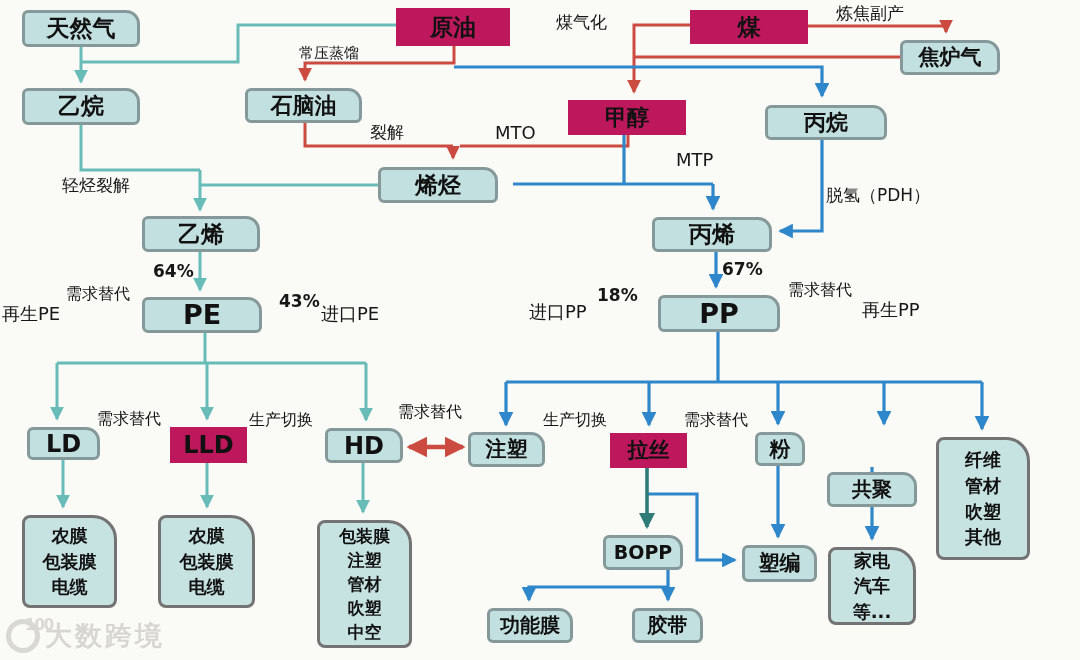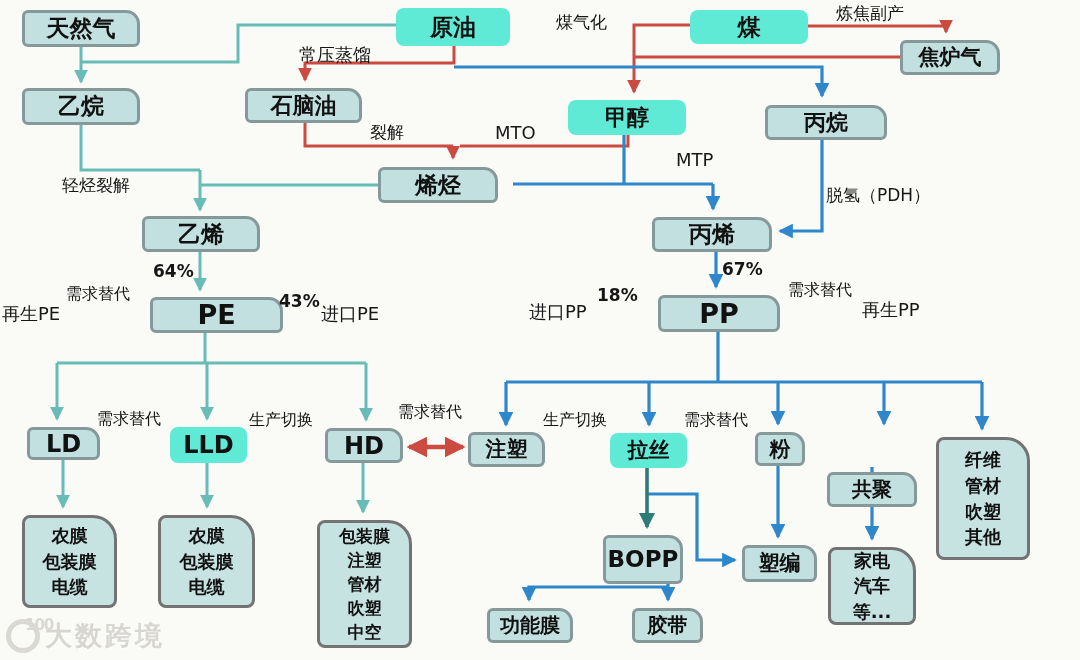--- a/index.html
+++ b/index.html
@@ -9,21 +9,21 @@
     font-family:"DejaVu Sans","Liberation Sans",sans-serif;
   }
   #edge-layer{position:absolute;left:0;top:0;width:1080px;height:660px;}
   .node{
     position:absolute;display:flex;align-items:center;justify-content:center;
     text-align:center;color:#111;font-weight:600;box-sizing:border-box;
     white-space:pre-line;line-height:1.25;z-index:2;
   }
   .node.teal{background:#c2e0df;border:3px solid #86999a;border-radius:6px 14px 6px 6px;}
   .node.tall{background:#c6e2e1;border:3px solid #737373;border-radius:8px 24px 8px 8px;line-height:1.42;}
-  .node.orange{background:#5eead4;border:none;border-radius:8px;}
+  .node.orange{background:#be185d;border:none;border-radius:0;}
   .node.bold{font-weight:700;}
   .edge-label{
     position:absolute;color:#161616;white-space:nowrap;z-index:3;line-height:1.1;
   }
   .edge-label.bold{font-weight:700;}
   .watermark{
     position:absolute;left:6px;top:618px;display:flex;align-items:center;gap:5px;
     color:#d7d6d1;font-weight:700;z-index:4;user-select:none;
   }
   .wm-logo{
@@ -108,21 +108,21 @@
     <div class="node teal" style="left: 22px; top: 88px; width: 118px; height: 37px; font-size: 23px;">乙烷</div>
     <div class="node orange" style="left: 396px; top: 8px; width: 114px; height: 38px; font-size: 23px;">原油</div>
     <div class="node teal" style="left: 245px; top: 88px; width: 117px; height: 35px; font-size: 22px;">石脑油</div>
     <div class="node orange" style="left: 690px; top: 10px; width: 118px; height: 34px; font-size: 23px;">煤</div>
     <div class="node orange" style="left: 568px; top: 100px; width: 118px; height: 35px; font-size: 22px;">甲醇</div>
     <div class="node teal" style="left: 900px; top: 40px; width: 100px; height: 35px; font-size: 21px;">焦炉气</div>
     <div class="node teal" style="left: 765px; top: 105px; width: 122px; height: 35px; font-size: 22px;">丙烷</div>
     <div class="node teal" style="left: 378px; top: 167px; width: 120px; height: 36px; font-size: 23px;">烯烃</div>
     <div class="node teal" style="left: 142px; top: 216px; width: 118px; height: 36px; font-size: 23px;">乙烯</div>
     <div class="node teal" style="left: 652px; top: 217px; width: 120px; height: 35px; font-size: 23px;">丙烯</div>
-    <div class="node teal bold" style="left: 150px; top: 297px; width: 133px; height: 36px; font-size: 27px;">PE</div>
+    <div class="node teal bold" style="left: 142px; top: 297px; width: 120px; height: 36px; font-size: 27px;">PE</div>
     <div class="node teal bold" style="left: 658px; top: 295px; width: 122px; height: 37px; font-size: 27px;">PP</div>
     <div class="node teal bold" style="left: 27px; top: 427px; width: 73px; height: 33px; font-size: 24px;">LD</div>
     <div class="node orange bold" style="left: 170px; top: 427px; width: 77px; height: 36px; font-size: 24px;">LLD</div>
     <div class="node teal bold" style="left: 325px; top: 428px; width: 78px; height: 35px; font-size: 24px;">HD</div>
     <div class="node teal" style="left: 468px; top: 432px; width: 77px; height: 35px; font-size: 21px;">注塑</div>
     <div class="node orange" style="left: 610px; top: 433px; width: 77px; height: 35px; font-size: 21px;">拉丝</div>
     <div class="node teal" style="left: 755px; top: 432px; width: 50px; height: 34px; font-size: 21px;">粉</div>
     <div class="node teal" style="left: 827px; top: 432px; width: 90px; height: 35px; font-size: 20px; margin-top: 40px;">共聚</div>
     <div class="node tall" style="left: 936px; top: 437px; width: 94px; height: 123px; font-size: 18px;">纤维
 管材
@@ -132,28 +132,28 @@
 包装膜
 电缆</div>
     <div class="node tall" style="left: 158px; top: 515px; width: 97px; height: 93px; font-size: 18px;">农膜
 包装膜
 电缆</div>
     <div class="node tall" style="left: 317px; top: 520px; width: 95px; height: 128px; font-size: 17px;">包装膜
 注塑
 管材
 吹塑
 中空</div>
-    <div class="node teal bold" style="left: 603px; top: 535px; width: 80px; height: 49px; font-size: 23px;">BOPP</div>
+    <div class="node teal bold" style="left: 603px; top: 535px; width: 80px; height: 35px; font-size: 19px;">BOPP</div>
     <div class="node teal" style="left: 742px; top: 545px; width: 75px; height: 37px; font-size: 21px;">塑编</div>
     <div class="node tall" style="left: 828px; top: 547px; width: 88px; height: 78px; font-size: 18px;">家电
 汽车
 等...</div>
     <div class="node teal" style="left: 487px; top: 608px; width: 86px; height: 35px; font-size: 20px;">功能膜</div>
     <div class="node teal" style="left: 632px; top: 608px; width: 71px; height: 35px; font-size: 20px;">胶带</div>
-    <div class="edge-label" style="left: 299px; top: 45px; font-size: 18px;">常压蒸馏</div>
+    <div class="edge-label" style="left: 299px; top: 45px; font-size: 15px;">常压蒸馏</div>
     <div class="edge-label" style="left: 556px; top: 13px; font-size: 17px; text-align: center;">煤气化</div>
     <div class="edge-label" style="left: 836px; top: 4px; font-size: 17px;">炼焦副产</div>
     <div class="edge-label" style="left: 370px; top: 123px; font-size: 17px;">裂解</div>
     <div class="edge-label" style="left: 495px; top: 123px; font-size: 18px;">MTO</div>
     <div class="edge-label" style="left: 676px; top: 150px; font-size: 18px;">MTP</div>
     <div class="edge-label" style="left: 62px; top: 176px; font-size: 17px;">轻烃裂解</div>
     <div class="edge-label" style="left: 826px; top: 186px; font-size: 17px;">脱氢（PDH）</div>
     <div class="edge-label bold" style="left: 153px; top: 262px; font-size: 17px;">64%</div>
     <div class="edge-label" style="left: 66px; top: 285px; font-size: 16px;">需求替代</div>
     <div class="edge-label" style="left: 2px; top: 304px; font-size: 18px;">再生PE</div>

